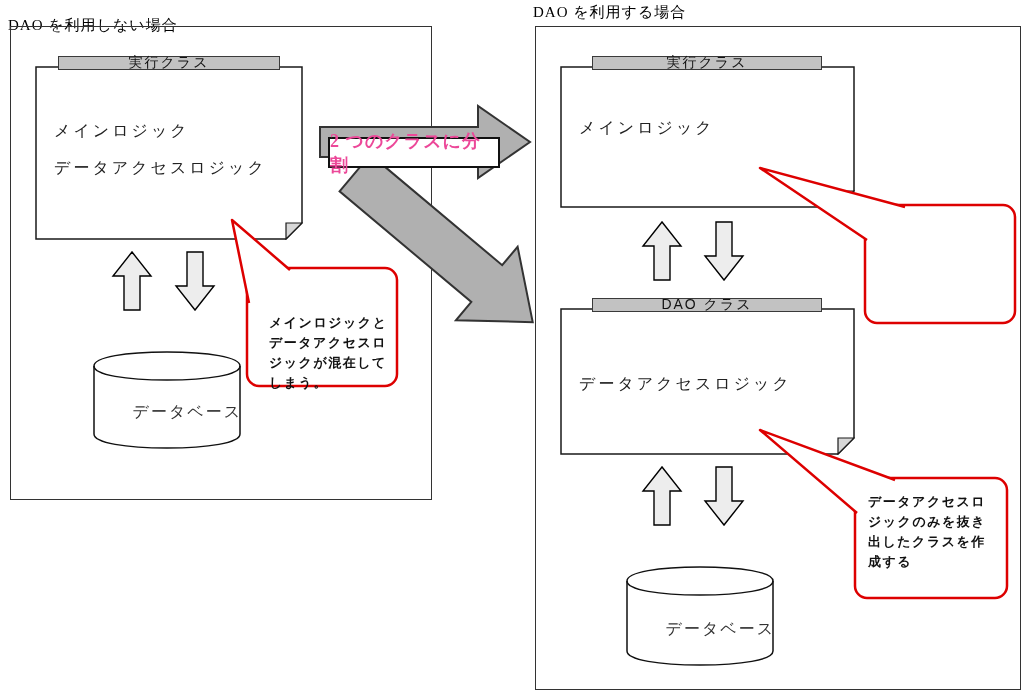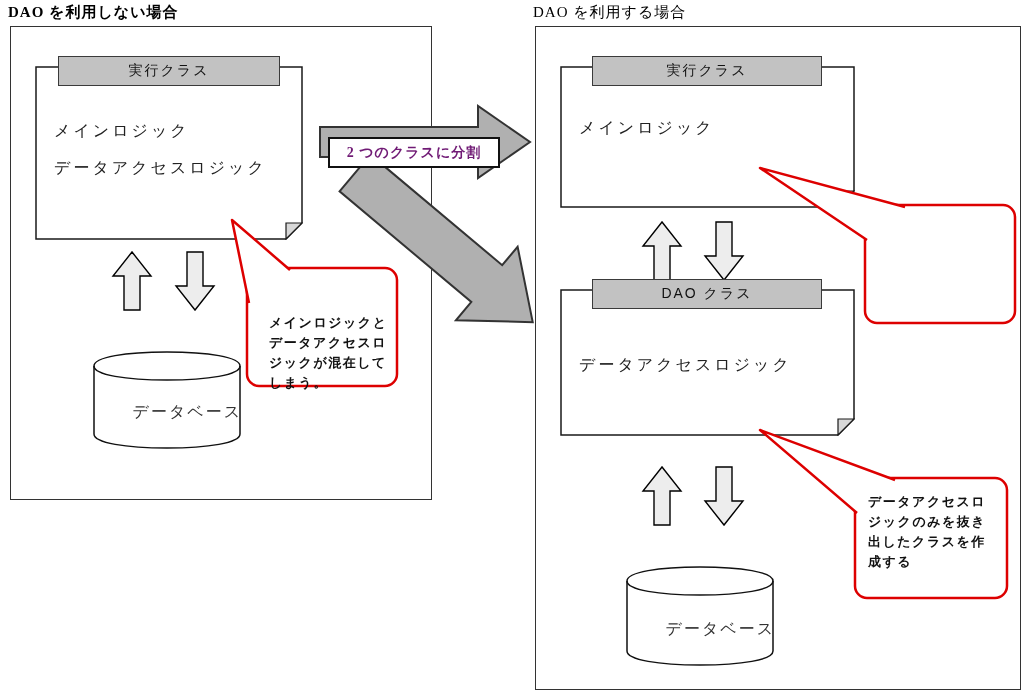--- a/index.html
+++ b/index.html
@@ -6,50 +6,50 @@
   #stage{
     position:relative;width:1024px;height:693px;background:#fff;overflow:hidden;
     font-family:"Liberation Serif",serif;color:#111;
   }
   .abs{position:absolute;}
   .panel-title{font-size:15px;letter-spacing:1px;color:#000;}
   .panel{border:1px solid #333;background:transparent;}
   .note-group{}
   .note-svg{position:absolute;left:0;top:0;}
   .tab{
-    position:absolute;height:30px;background:#c2c2c2;border:1.5px solid #3a3a3a;
+    position:absolute;height:14px;background:#c2c2c2;border:1.5px solid #3a3a3a;
     display:flex;align-items:center;justify-content:center;
     font-family:"Liberation Sans",sans-serif;font-size:14px;letter-spacing:2px;color:#111;
     box-sizing:border-box;
   }
   .note-body-line{
     position:absolute;left:0;width:100%;text-align:left;
     font-size:16px;letter-spacing:3px;color:#222;margin-left:19px;
   }
   .db-label{
     position:absolute;left:0;width:100%;text-align:right;
     font-size:16px;letter-spacing:2px;color:#333;
   }
   .split-label{
     background:#fff;border:2px solid #111;box-sizing:border-box;
     display:flex;align-items:center;justify-content:center;
-    font-size:14px;font-weight:bold;letter-spacing:1px;color:#701a75;
+    font-size:18px;font-weight:bold;letter-spacing:1px;color:#ec4899;
   }
   .callout-text{
     position:absolute;white-space:pre-line;
     font-family:"Liberation Sans",sans-serif;font-weight:bold;
     font-size:13px;line-height:1.55;letter-spacing:1.5px;color:#111;
   }
 </style>
 </head>
 <body>
 
 <div id="stage">
 
-  <div class="abs panel-title" style="left:8px;top:3px;font-weight:bold;">DAO を利用しない場合</div>
+  <div class="abs panel-title" style="left:8px;top:16px;">DAO を利用しない場合</div>
   <div class="abs panel-title" style="left:533px;top:3px;">DAO を利用する場合</div>
 
   <div class="abs panel" style="left:10px;top:26px;width:420px;height:472px;"></div>
   <div class="abs panel" style="left:535px;top:26px;width:484px;height:662px;"></div>
 
   <div class="abs note-group" style="left:35px;top:66px;width:268px;height:174px;">
     <svg class="note-svg" width="268" height="174">
       <path d="M1 1 L267 1 L267 157 L251 173 L1 173 Z" fill="#ffffff" stroke="#1a1a1a" stroke-width="1.5"></path>
       <path d="M267 157 L251 157 L251 173 Z" fill="#d8d8d8" stroke="#1a1a1a" stroke-width="1.2"></path>
     </svg>
@@ -94,21 +94,21 @@
     <div class="note-body-line" style="top:52px;">メインロジック</div>
   </div>
 
   <svg class="abs" style="left:640px;top:220px;" width="44" height="62">
     <polygon points="22,2 3,26 14,26 14,60 30,60 30,26 41,26" fill="#ededed" stroke="#000" stroke-width="1.4"></polygon>
   </svg>
   <svg class="abs" style="left:702px;top:220px;" width="44" height="62">
     <polygon points="22,60 3,36 14,36 14,2 30,2 30,36 41,36" fill="#ededed" stroke="#000" stroke-width="1.4"></polygon>
   </svg>
 
-  <div class="abs note-group" style="left:560px;top:289px;width:295px;height:147px;">
+  <div class="abs note-group" style="left:560px;top:308px;width:295px;height:147px;">
     <svg class="note-svg" width="295" height="147">
       <path d="M1 1 L294 1 L294 130 L278 146 L1 146 Z" fill="#ffffff" stroke="#1a1a1a" stroke-width="1.5"></path>
       <path d="M294 130 L278 130 L278 146 Z" fill="#d8d8d8" stroke="#1a1a1a" stroke-width="1.2"></path>
     </svg>
     <div class="tab" style="left:32px;top:-10px;width:230px;">DAO クラス</div>
     <div class="note-body-line" style="top:66px;">データアクセスロジック</div>
   </div>
 
   <svg class="abs" style="left:640px;top:465px;" width="44" height="62">
     <polygon points="22,2 3,26 14,26 14,60 30,60 30,26 41,26" fill="#ededed" stroke="#000" stroke-width="1.4"></polygon>

